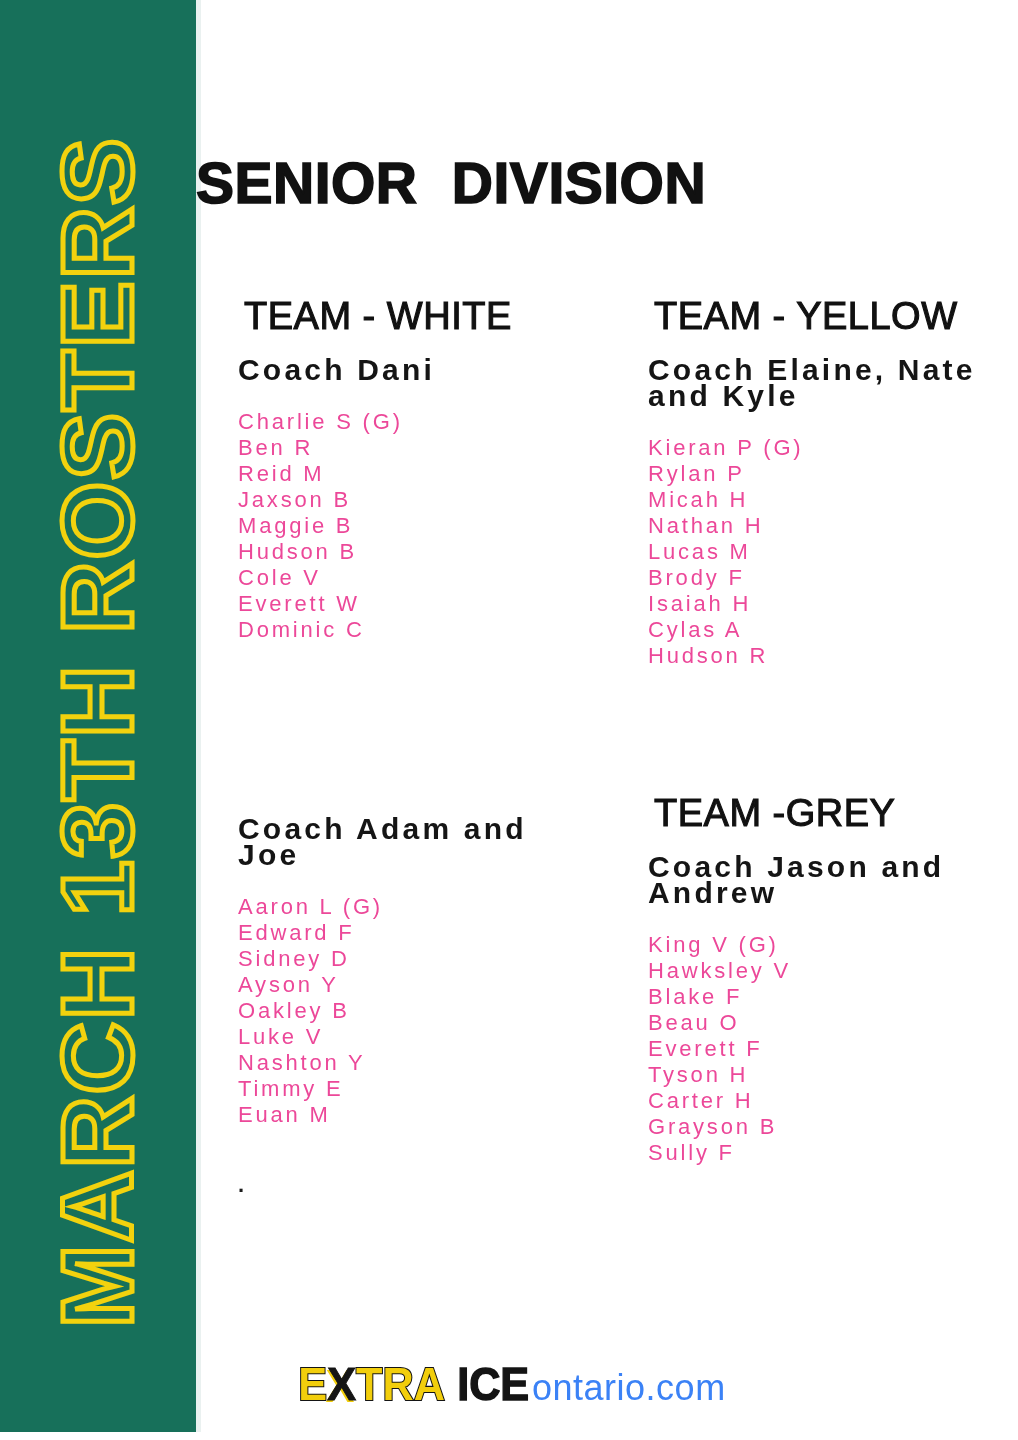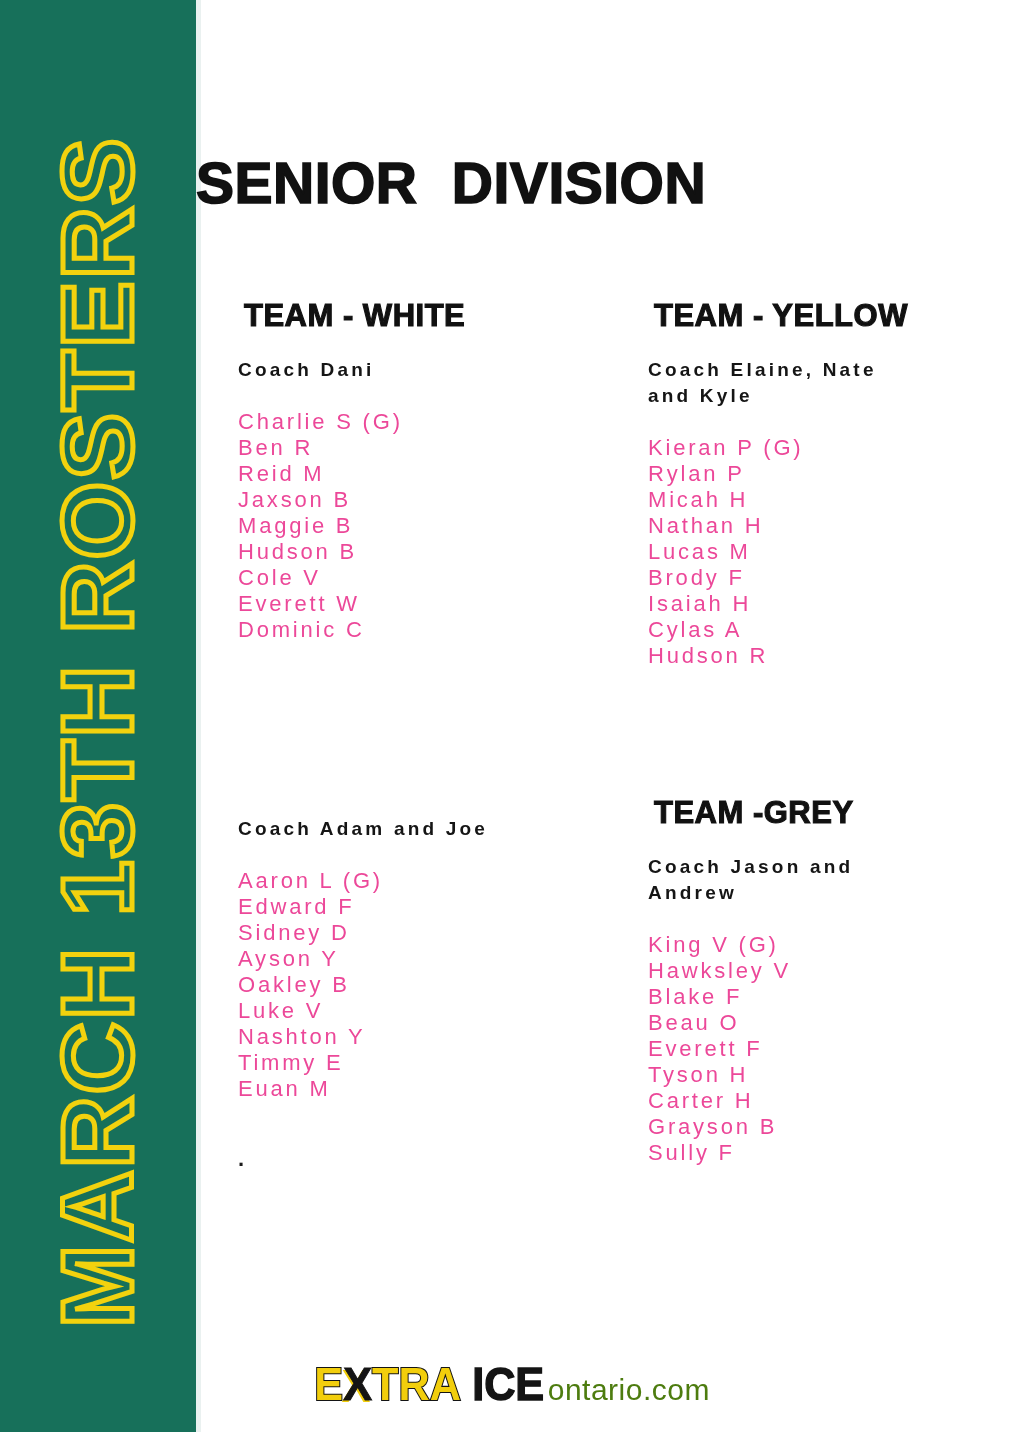--- a/index.html
+++ b/index.html
@@ -56,31 +56,31 @@
   }
 
   
   .team-section { position: absolute; width: 345px; }
   .q-white  { left: 238px; top: 297px; }
   .q-yellow { left: 648px; top: 297px; }
   .q-green  { left: 238px; top: 794px; }
   .q-grey   { left: 648px; top: 794px; }
 
   .team-heading {
-    font-size: 31px;
+    font-size: 38px;
     line-height: 38px;
-    font-weight: bold;
+    font-weight: normal;
     letter-spacing: 0.5px;
     color: #111;
     -webkit-text-stroke: 1.1px #111;
     padding-left: 6px;
   }
   .coach {
     margin-top: 22px;
-    font-size: 19px;
+    font-size: 30px;
     line-height: 26px;
     font-weight: bold;
     letter-spacing: 3.2px;
     color: #151515;
   }
   .players {
     margin-top: 26px;
     font-size: 22px;
     line-height: 26px;
     font-weight: 400;
@@ -126,24 +126,24 @@
     font-size: 47px;
     font-weight: bold;
     color: #141414;
     -webkit-text-stroke: 1.4px #141414;
     transform: scaleX(0.92);
     margin-left: 2px;
     vertical-align: baseline;
   }
   .logo-site {
     display: inline-block;
-    font-size: 30px;
+    font-size: 36px;
     font-weight: 400;
     letter-spacing: 0.5px;
-    color: #4d7c0f;
+    color: #3b82f6;
     margin-left: 0;
     vertical-align: baseline;
   }
 </style>
 </head>
 <body>
 
 <div class="side-band"></div>
 <div class="band-edge"></div>
 <div class="side-band-text">MARCH 13TH ROSTERS</div>

